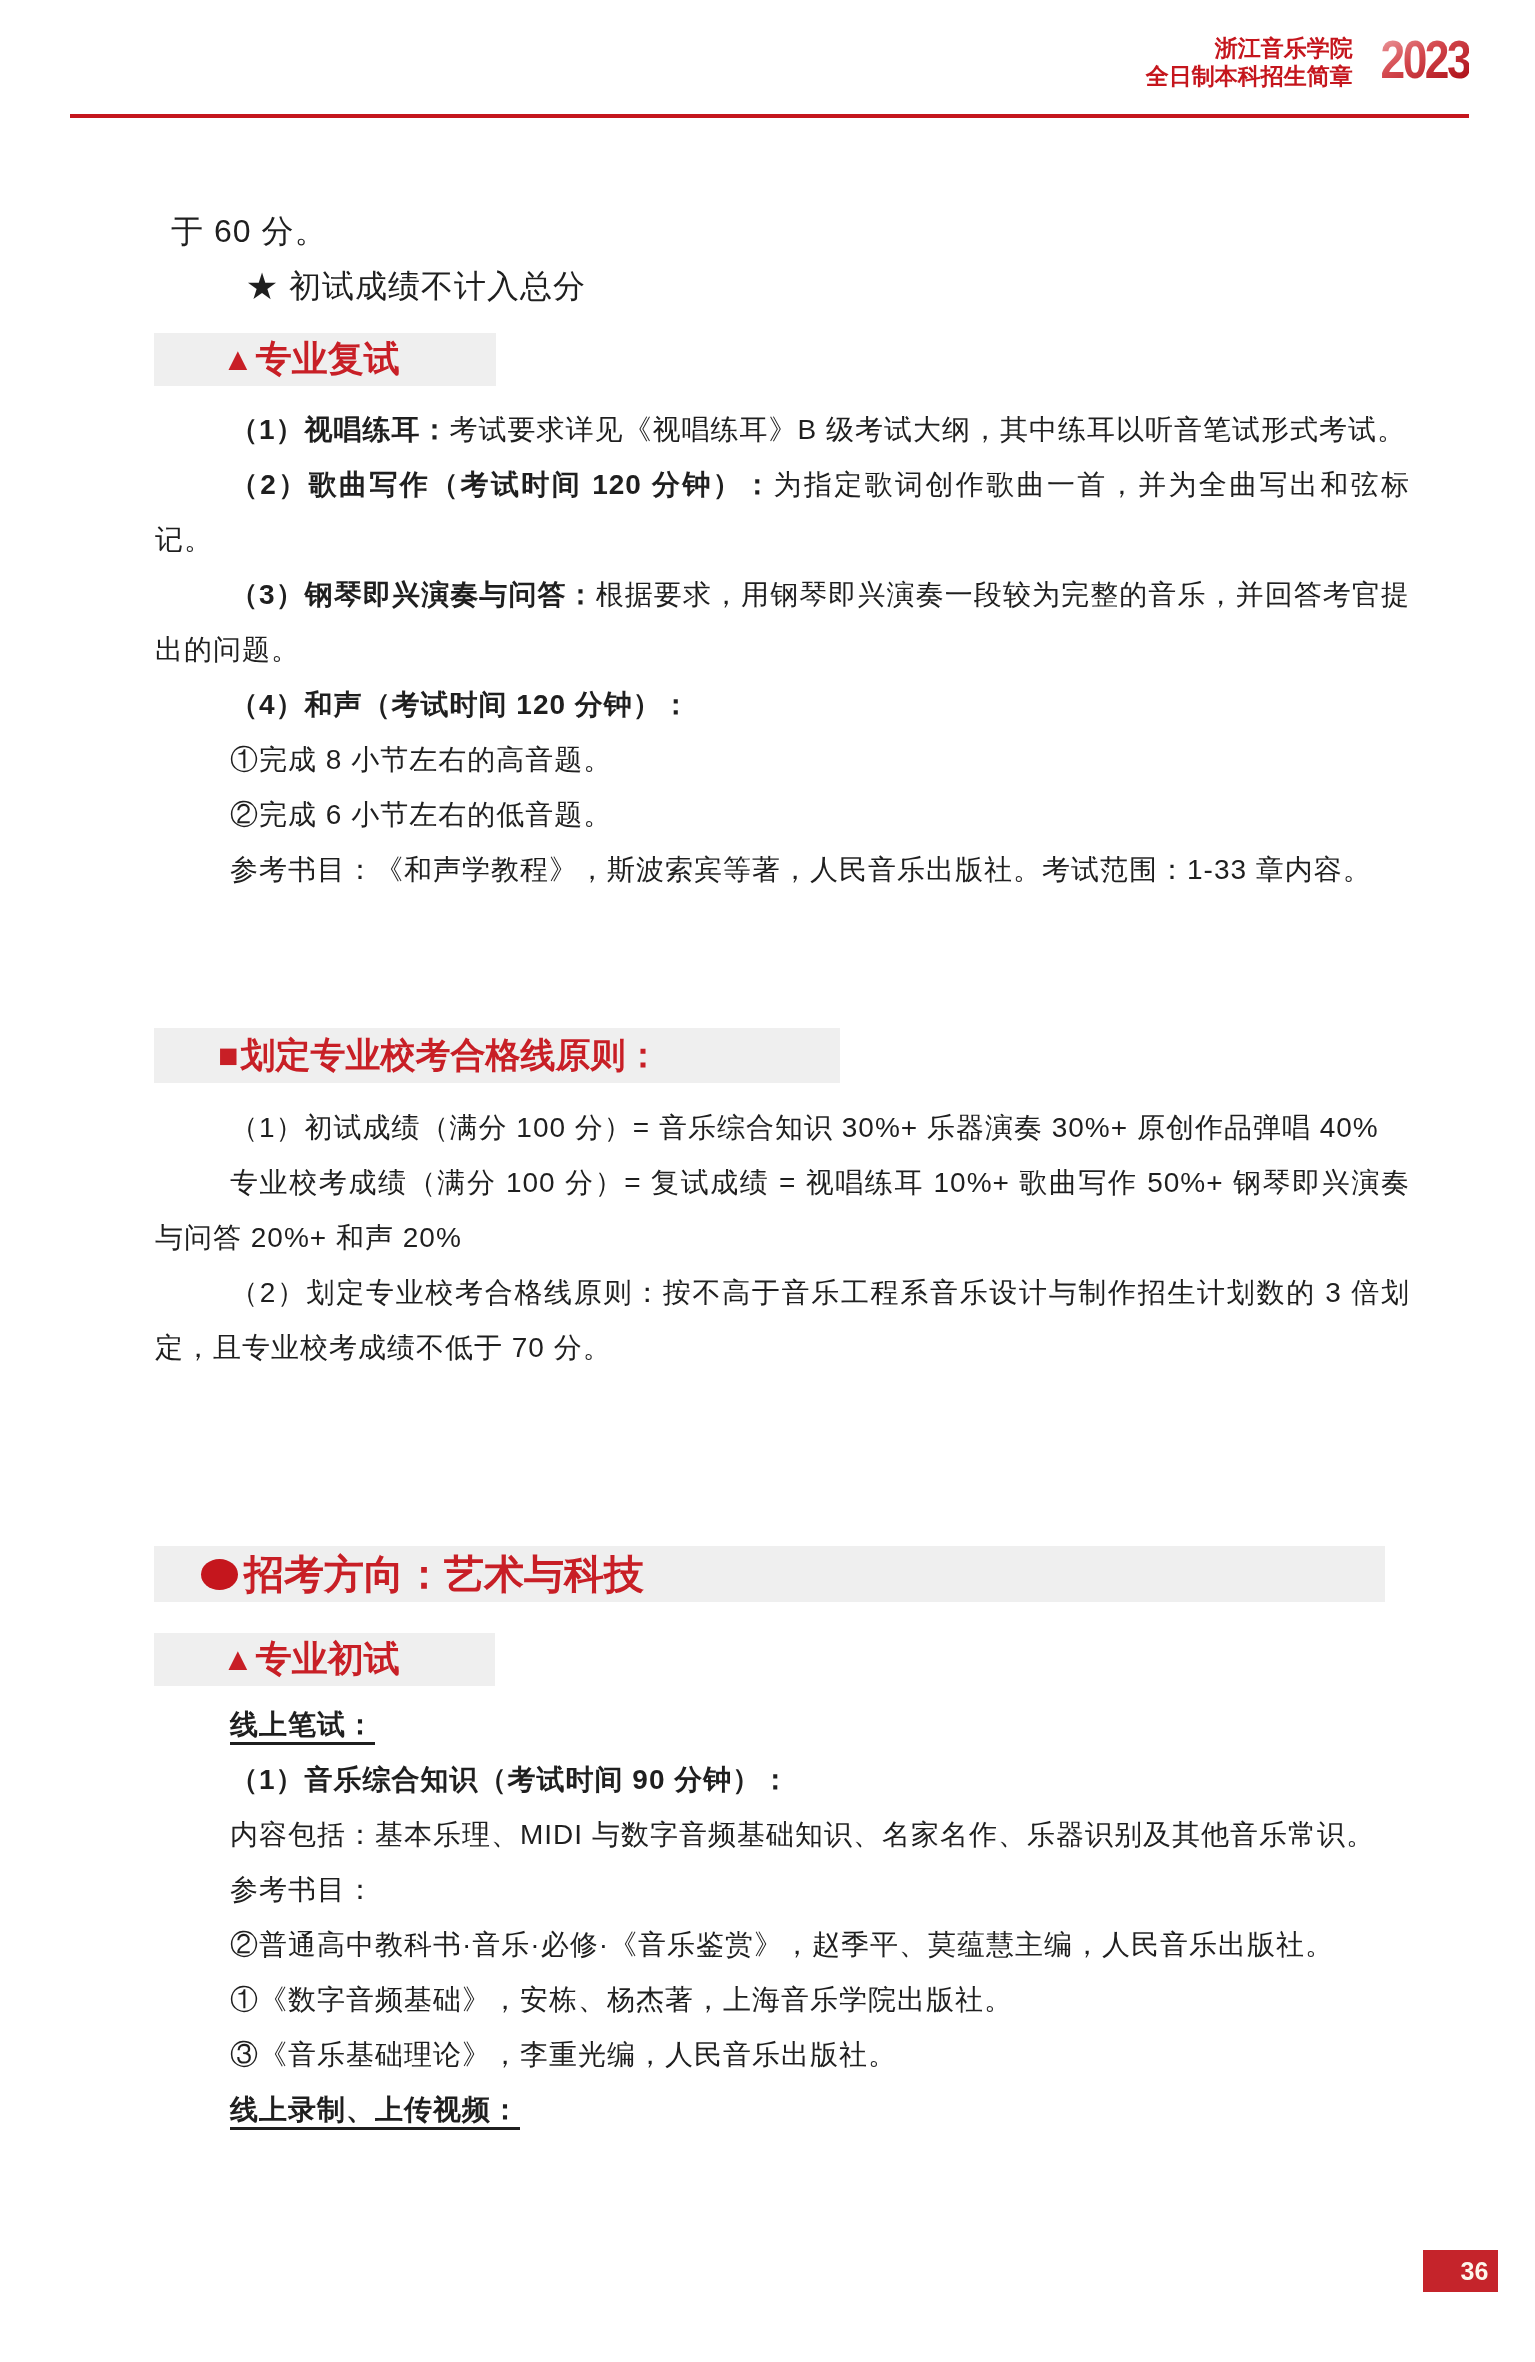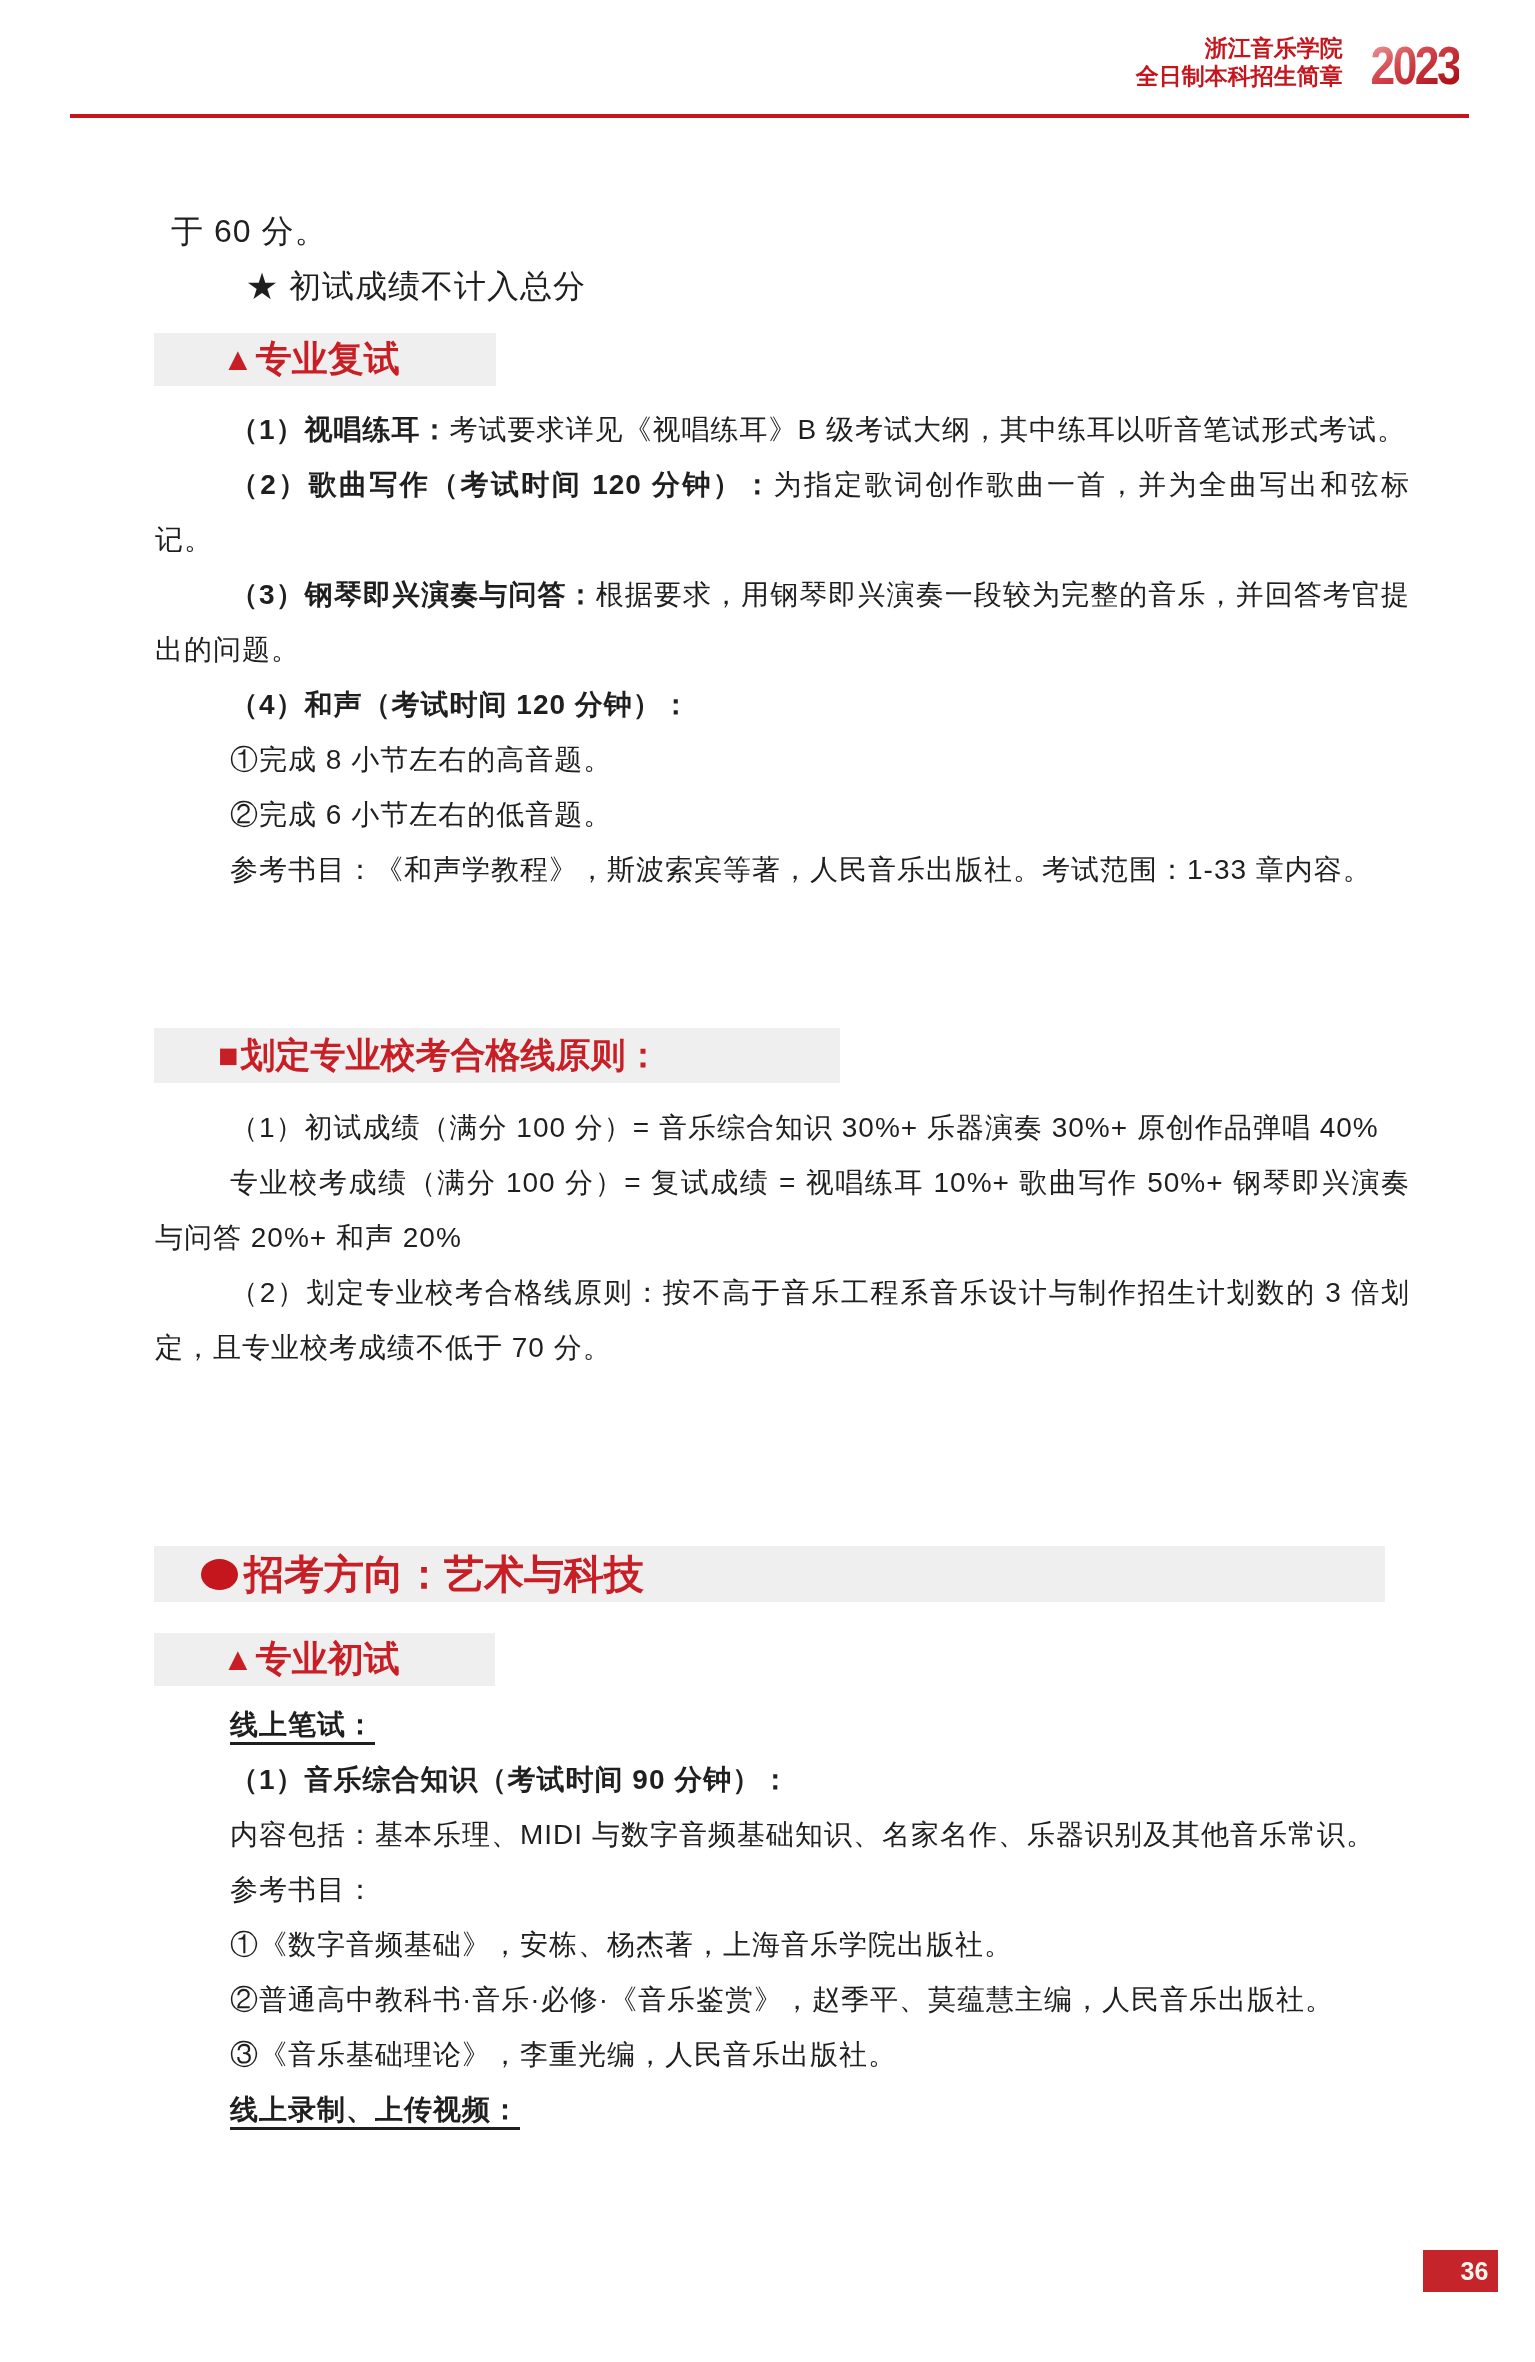--- a/index.html
+++ b/index.html
@@ -2,21 +2,21 @@
 <html lang="zh"><head>
 <meta charset="utf-8">
 <style>
   html,body{margin:0;padding:0;background:#ffffff;}
   .page{
     position:relative;width:1535px;height:2362px;background:#ffffff;
     font-family:"Liberation Sans", sans-serif;color:#1f1f1f;overflow:hidden;
   }
 
   
-  .header-block{position:absolute;top:34px;right:76px;display:flex;align-items:flex-end;gap:8px;}
+  .header-block{position:absolute;top:34px;right:66px;display:flex;gap:8px;}
   .header-titles{text-align:right;color:#c5161d;font-weight:bold;font-size:23px;line-height:28px;white-space:nowrap;}
   .year{
     font-size:54px;line-height:50px;font-weight:bold;letter-spacing:-3px;
     transform:scaleX(.82);transform-origin:right bottom;
     background:linear-gradient(155deg,#eea2a5 0%,#d4494f 40%,#b0141b 85%);
     -webkit-background-clip:text;background-clip:text;color:transparent;
   }
   .rule{position:absolute;top:114px;left:70px;width:1399px;height:4px;background:#c5161d;}
 
   
@@ -108,21 +108,21 @@
         <span class="tri">▲</span>
         <span>专业初试</span>
       </span>
   </div>
 
   <div class="group" style="top:1697px;">
     <p class="subhead"><span class="u">线上笔试：</span></p>
     <p><span class="lead">（1）音乐综合知识（考试时间 90 分钟）：</span><span></span></p>
     <p><span>内容包括：基本乐理、MIDI 与数字音频基础知识、名家名作、乐器识别及其他音乐常识。</span></p>
     <p><span>参考书目：</span></p>
+    <p><span>②普通高中教科书·音乐·必修·《音乐鉴赏》，赵季平、莫蕴慧主编，人民音乐出版社。</span></p>
     <p><span>①《数字音频基础》，安栋、杨杰著，上海音乐学院出版社。</span></p>
-    <p><span>②普通高中教科书·音乐·必修·《音乐鉴赏》，赵季平、莫蕴慧主编，人民音乐出版社。</span></p>
     <p><span>③《音乐基础理论》，李重光编，人民音乐出版社。</span></p>
     <p class="subhead"><span class="u">线上录制、上传视频：</span></p>
   </div>
 
   <div id="badge">36</div>
 
 </div>
 
 </body></html>

